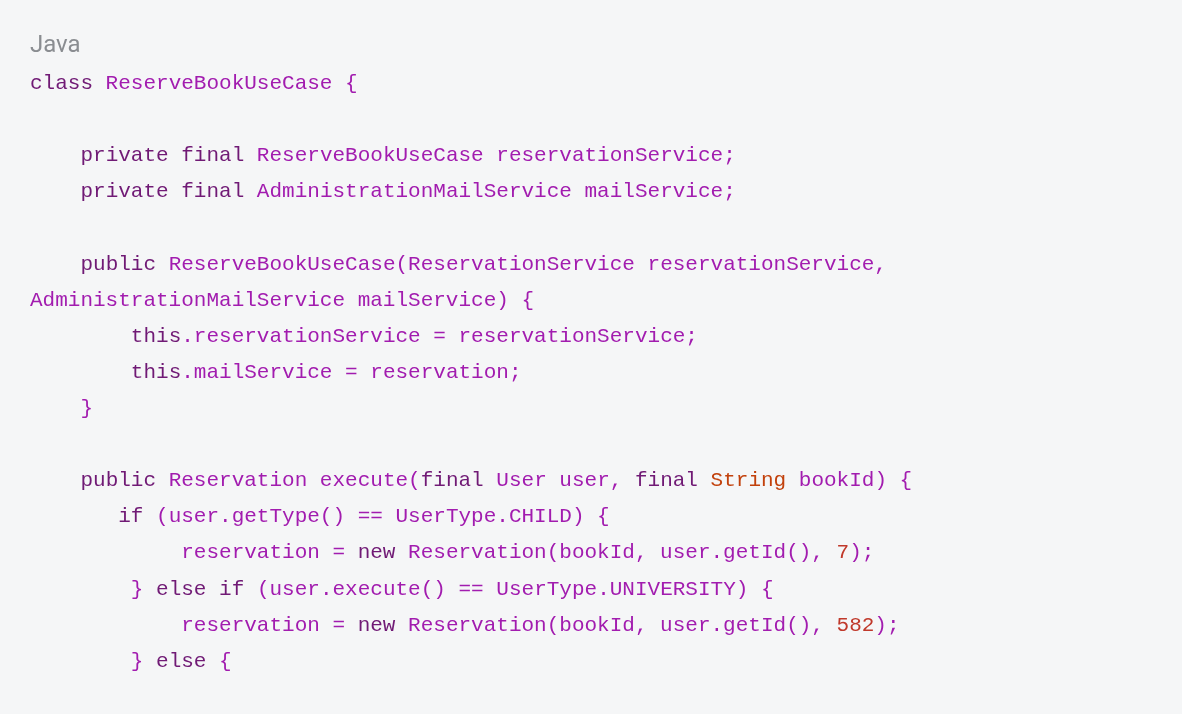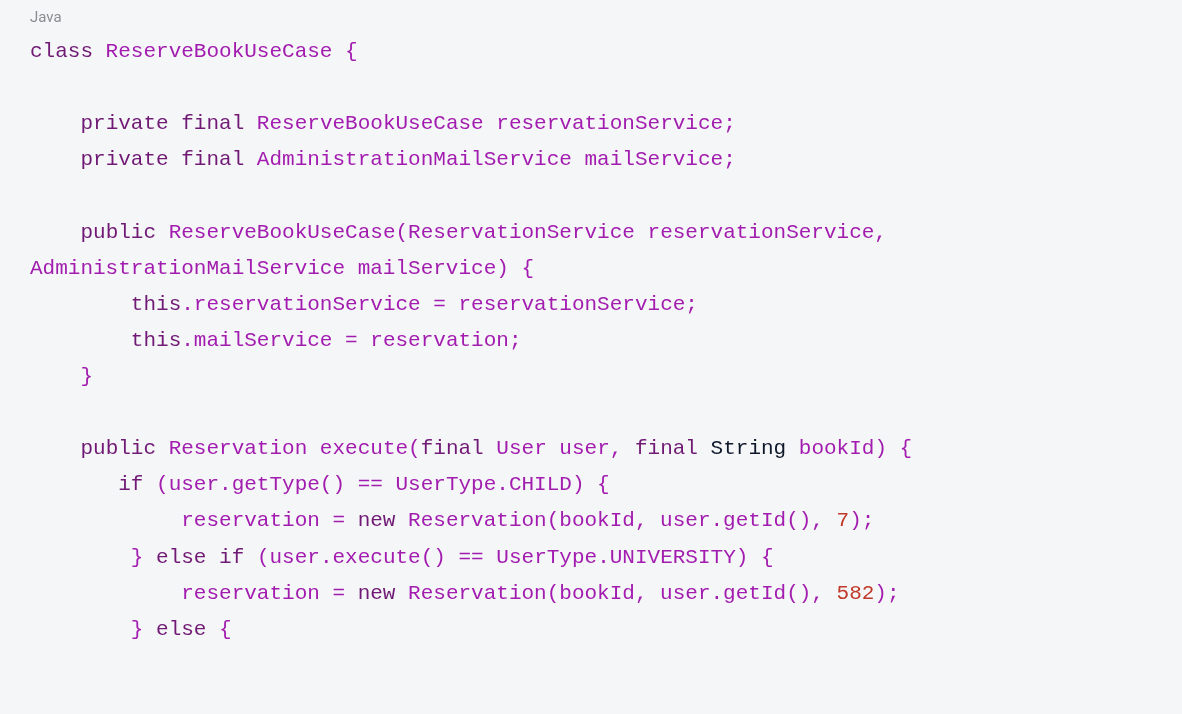--- a/index.html
+++ b/index.html
@@ -13,35 +13,36 @@
       width: 1182px;
       height: 714px;
       overflow: hidden;
     }
     .code-block {
       background: #f5f6f7;
       padding: 8px 30px 20px 30px;
     }
     .lang-label {
       color: #8a8d91;
-      font-size: 15px;
+      font-size: 24px;
       font-weight: 400;
       margin-bottom: 8px;
       font-family: -apple-system, BlinkMacSystemFont, "Segoe UI", Roboto, Helvetica, Arial, sans-serif;
+      margin-top: 22px;
     }
     pre {
       font-family: "SF Mono", "Monaco", "Menlo", "Consolas", "Courier New", monospace;
       font-size: 21px;
       line-height: 1.72;
       color: #1a1a1a;
       white-space: pre;
       font-weight: 400;
     }
     .kw { color: #701a75; }
-    .type { color: #0f172a; text-align: center; }
+    .type { color: #c2410c; text-align: center; }
     .num { color: #c0392b; }
     .plain { color: #a21caf; }
   </style>
 </head>
 <body>
 
 <div class="code-block">
   <div class="lang-label">Java</div>
   <pre id="code-pre"><span class="kw">class</span><span class="plain"> ReserveBookUseCase {</span>
 <span class="plain"></span>

